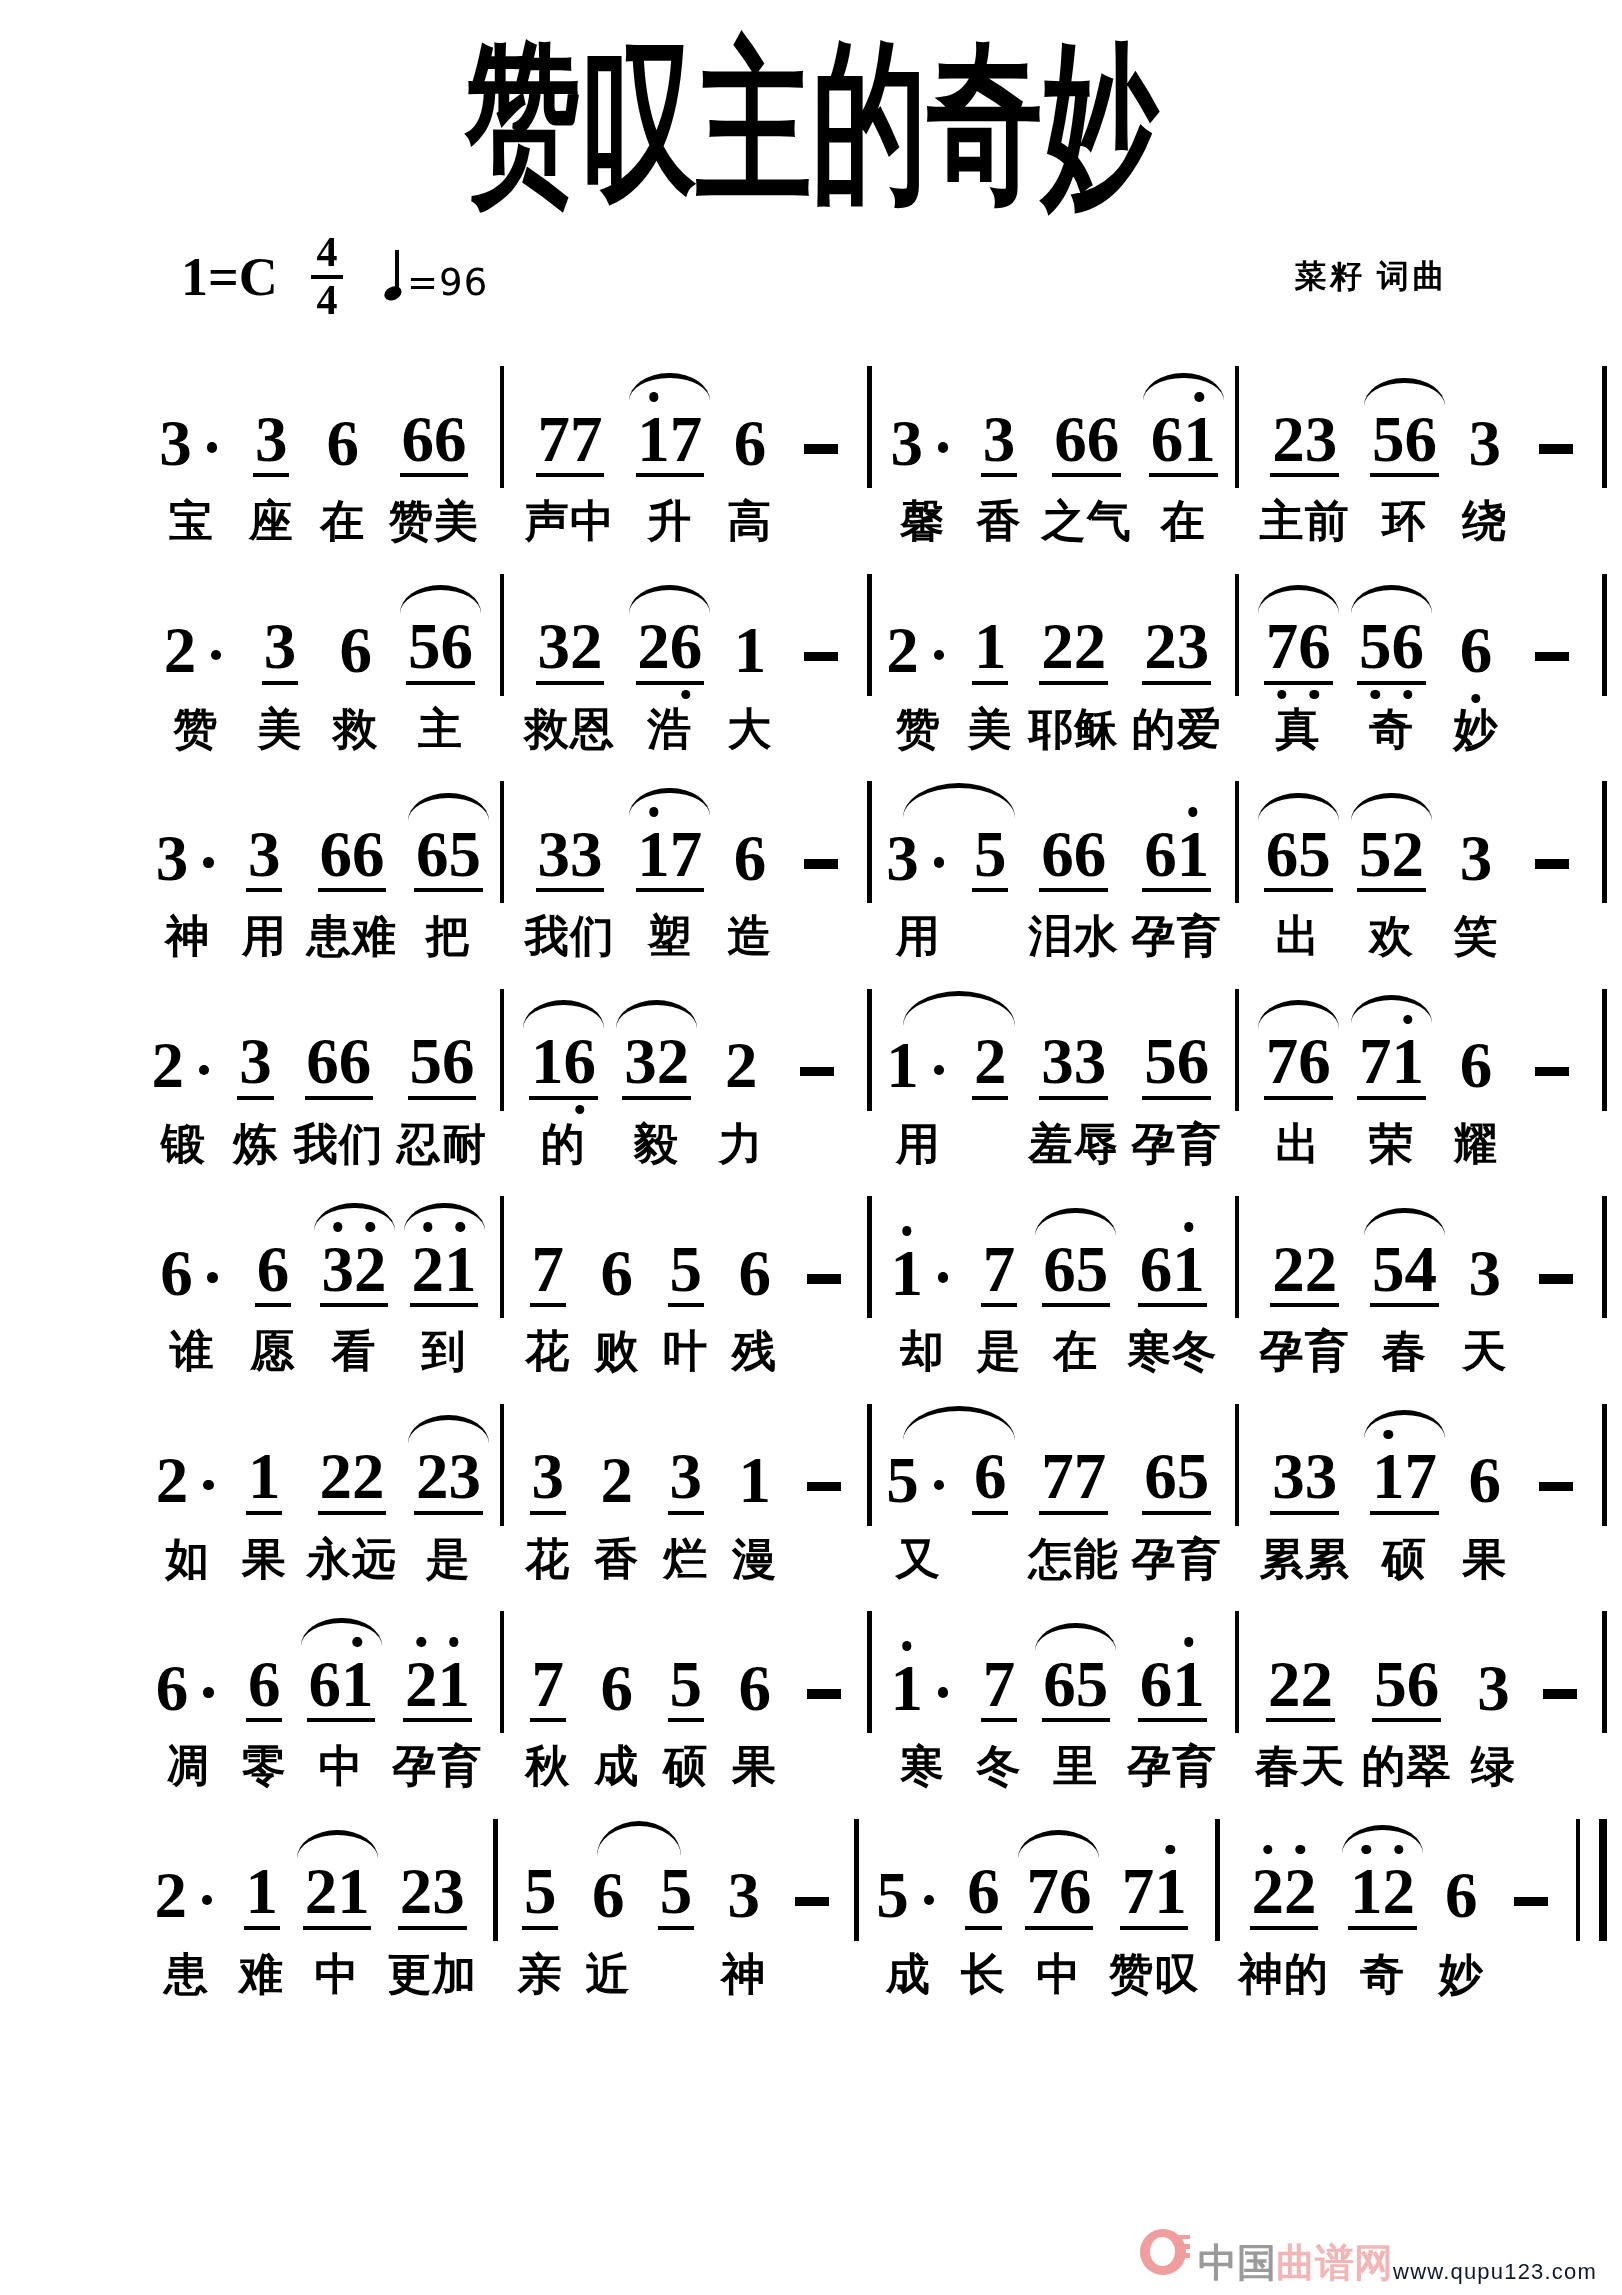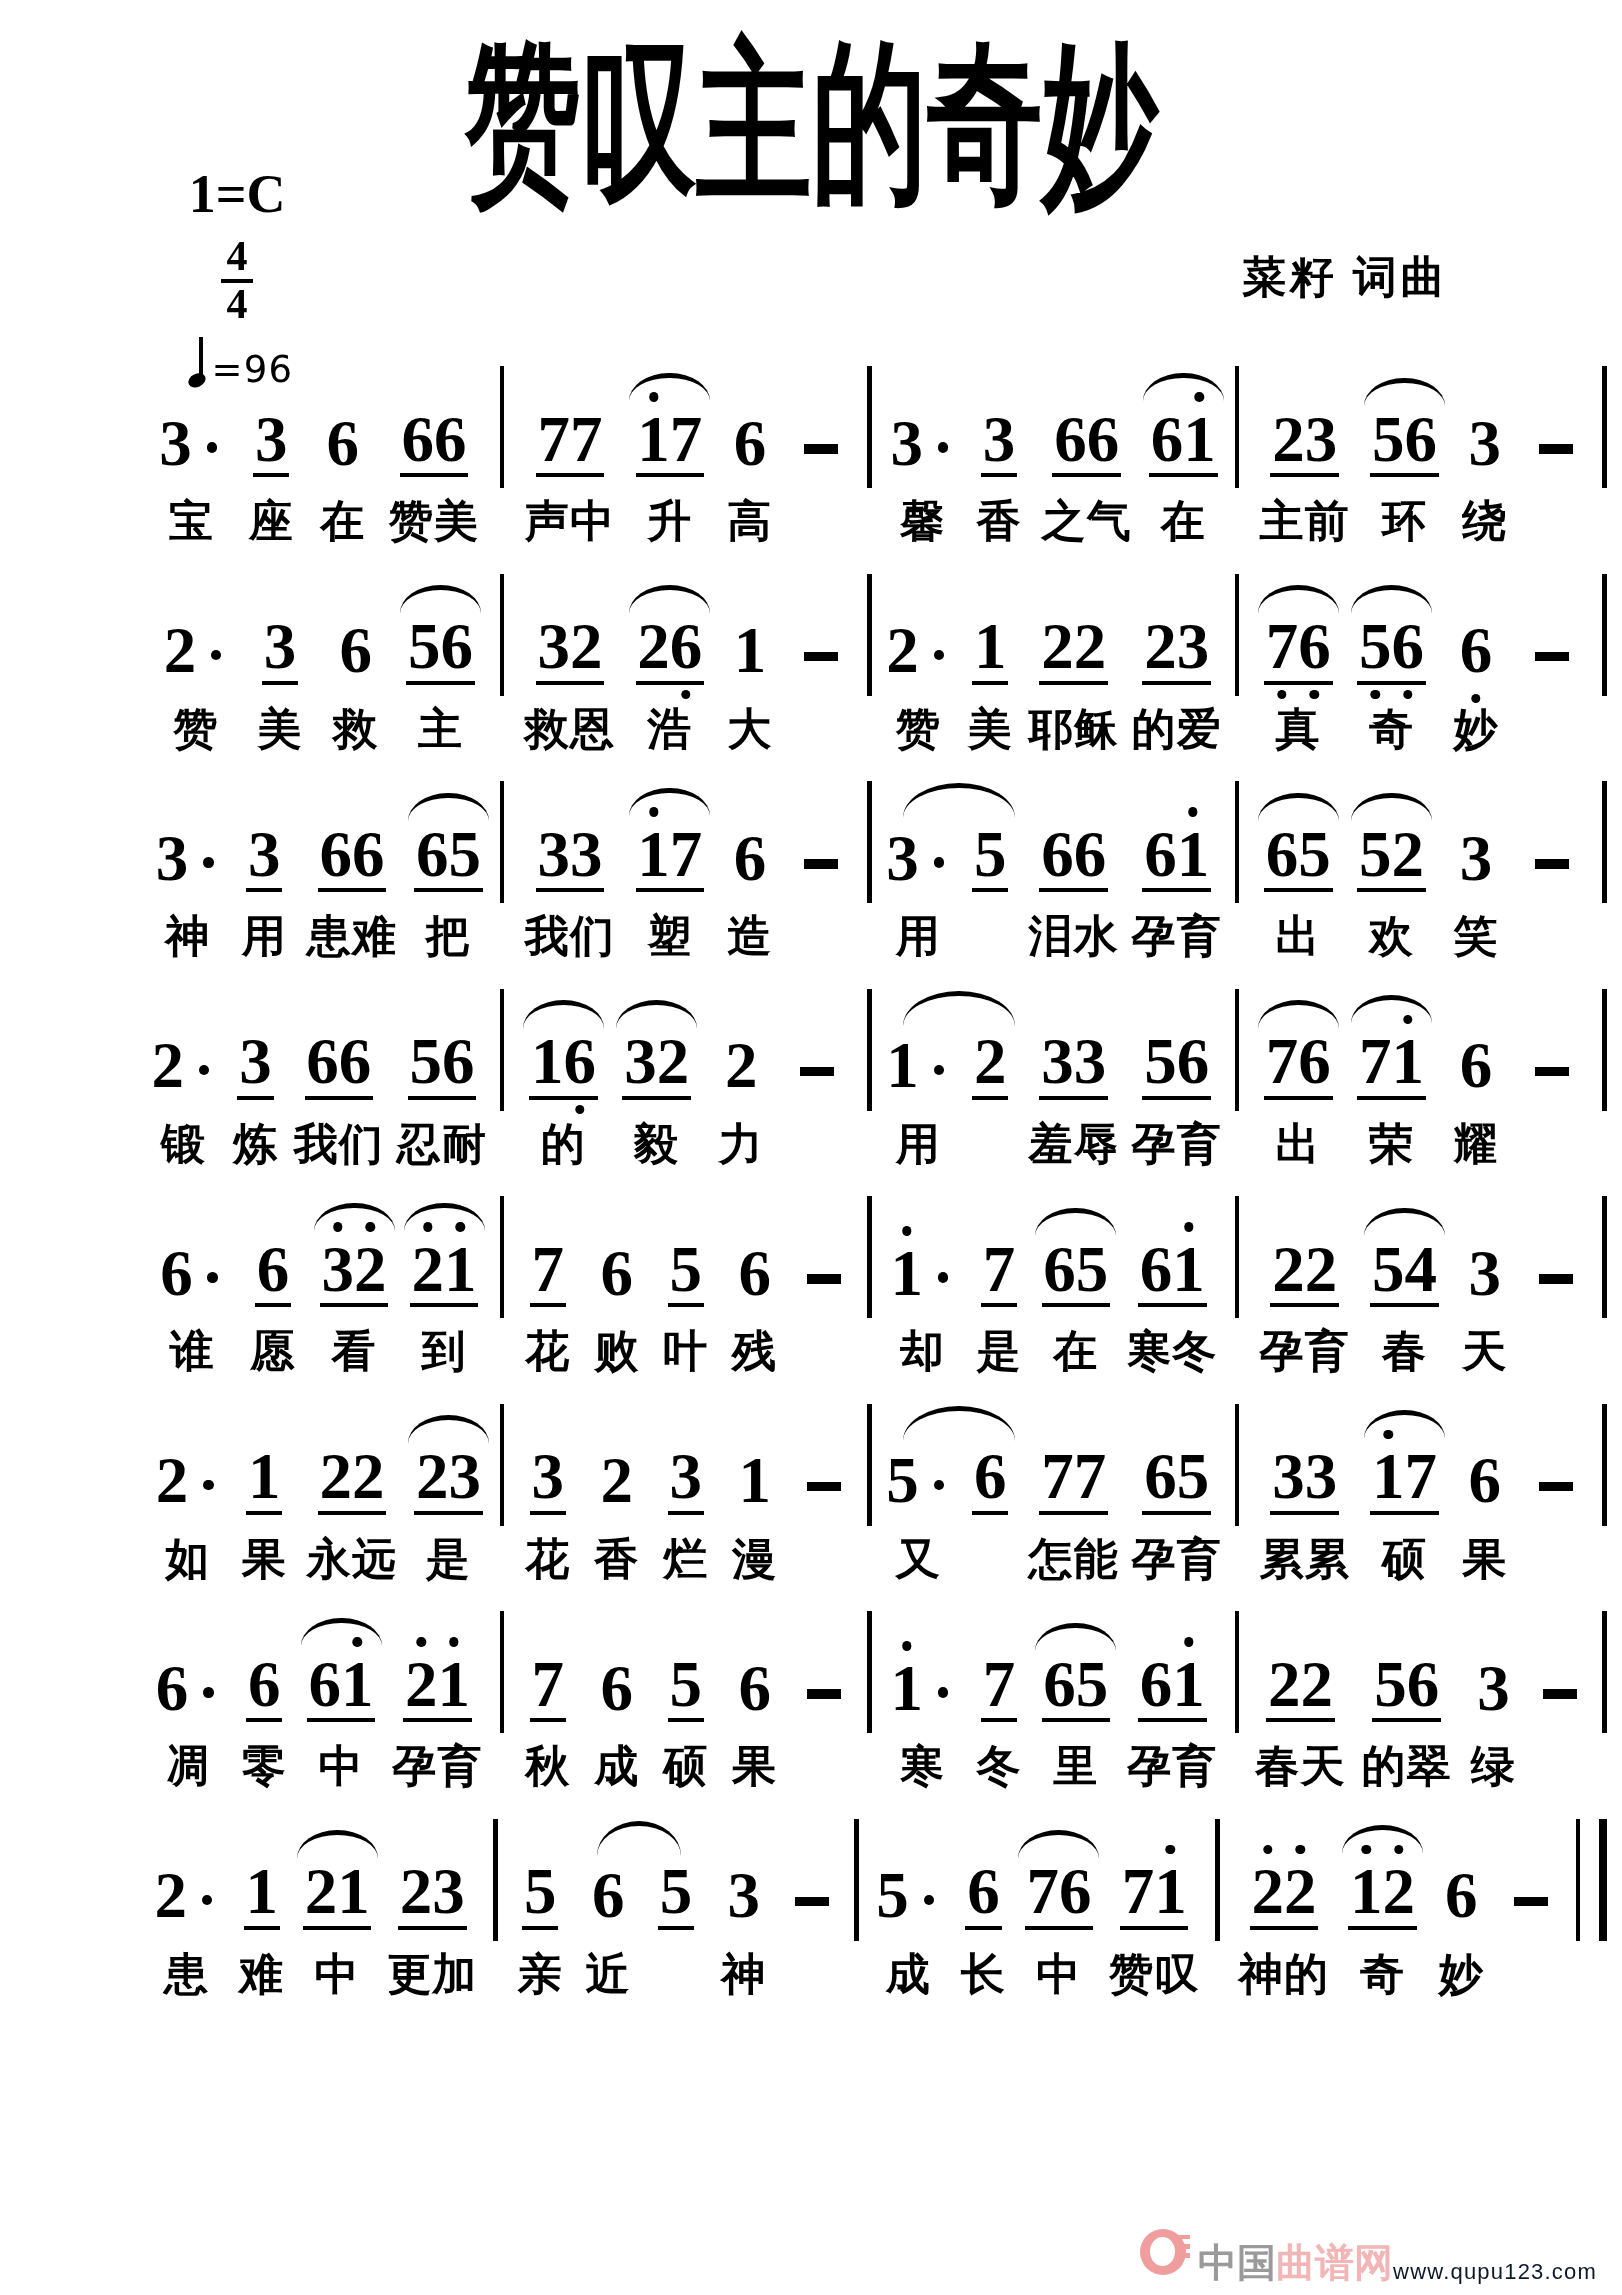--- a/index.html
+++ b/index.html
@@ -12,33 +12,33 @@
     margin-top:26px; text-align:center; white-space:nowrap;
     font-size:175px; font-weight:bold; line-height:1.1;
     font-family:"DejaVu Serif", serif;
     transform:scaleX(0.66); transform-origin:center top;
   }
   
   .header-row {
     display:flex; justify-content:space-between; align-items:center;
     padding:11.7px 175px 0 181px; height:94px;
   }
-  .keysig { display:flex; align-items:center; gap:12px;flex-direction:column; }
+  .keysig { display:flex; align-items:center; gap:33px; }
   .key-label { font-size:54px; font-weight:bold; }
   .timesig { display:inline-flex; flex-direction:column; align-items:center; line-height:1; }
   .timesig .num { font-size:42px; font-weight:bold; line-height:0.95; padding:0 5.8px; }
   .timesig .num.top { border-bottom:4.1px solid #000; padding-bottom:2.3px; }
   .timesig .num.bottom { padding-top:2.3px; }
   .tempo { display:flex; align-items:flex-end; gap:3.5px; }
   .qnote { position:relative; width:27px; height:54px; }
   .qnote .stem { position:absolute; right:4.7px; top:0; width:4.1px; height:41px; background:#000; }
   .qnote .head { position:absolute; right:2.3px; bottom:4.7px; width:17.5px; height:13px; background:#000;
                  border-radius:50%; transform:rotate(-25deg); }
   .tempo-val { font-size:37px; font-weight:normal; font-family:"DejaVu Sans", sans-serif; letter-spacing:1.2px; }
-  .credit { font-size:44px; font-weight:bold; font-family:Liberation Sans, sans-serif; letter-spacing:3.5px; }
+  .credit { font-size:32px; font-weight:bold; font-family:Liberation Serif, serif; letter-spacing:3.5px; }
   
   .score { padding:29px 16.4px 0 137px; }
   .line { display:flex; align-items:flex-start; margin-bottom:3.5px; }
   .measure { flex:1; display:flex; justify-content:space-evenly; align-items:flex-start; min-width:0; }
   .col { display:flex; flex-direction:column; align-items:center; min-width:51px; position:relative; }
   .notecell { height:124px; display:flex; align-items:flex-end; justify-content:center;
               padding-bottom:15px; position:relative; }
   .grp { position:relative; display:inline-flex; padding:0 1.8px 3.5px 1.8px; }
   .grp.u { border-bottom:4.7px solid #000; }
   .ch { font-size:65px; font-weight:bold; line-height:0.92; position:relative;

